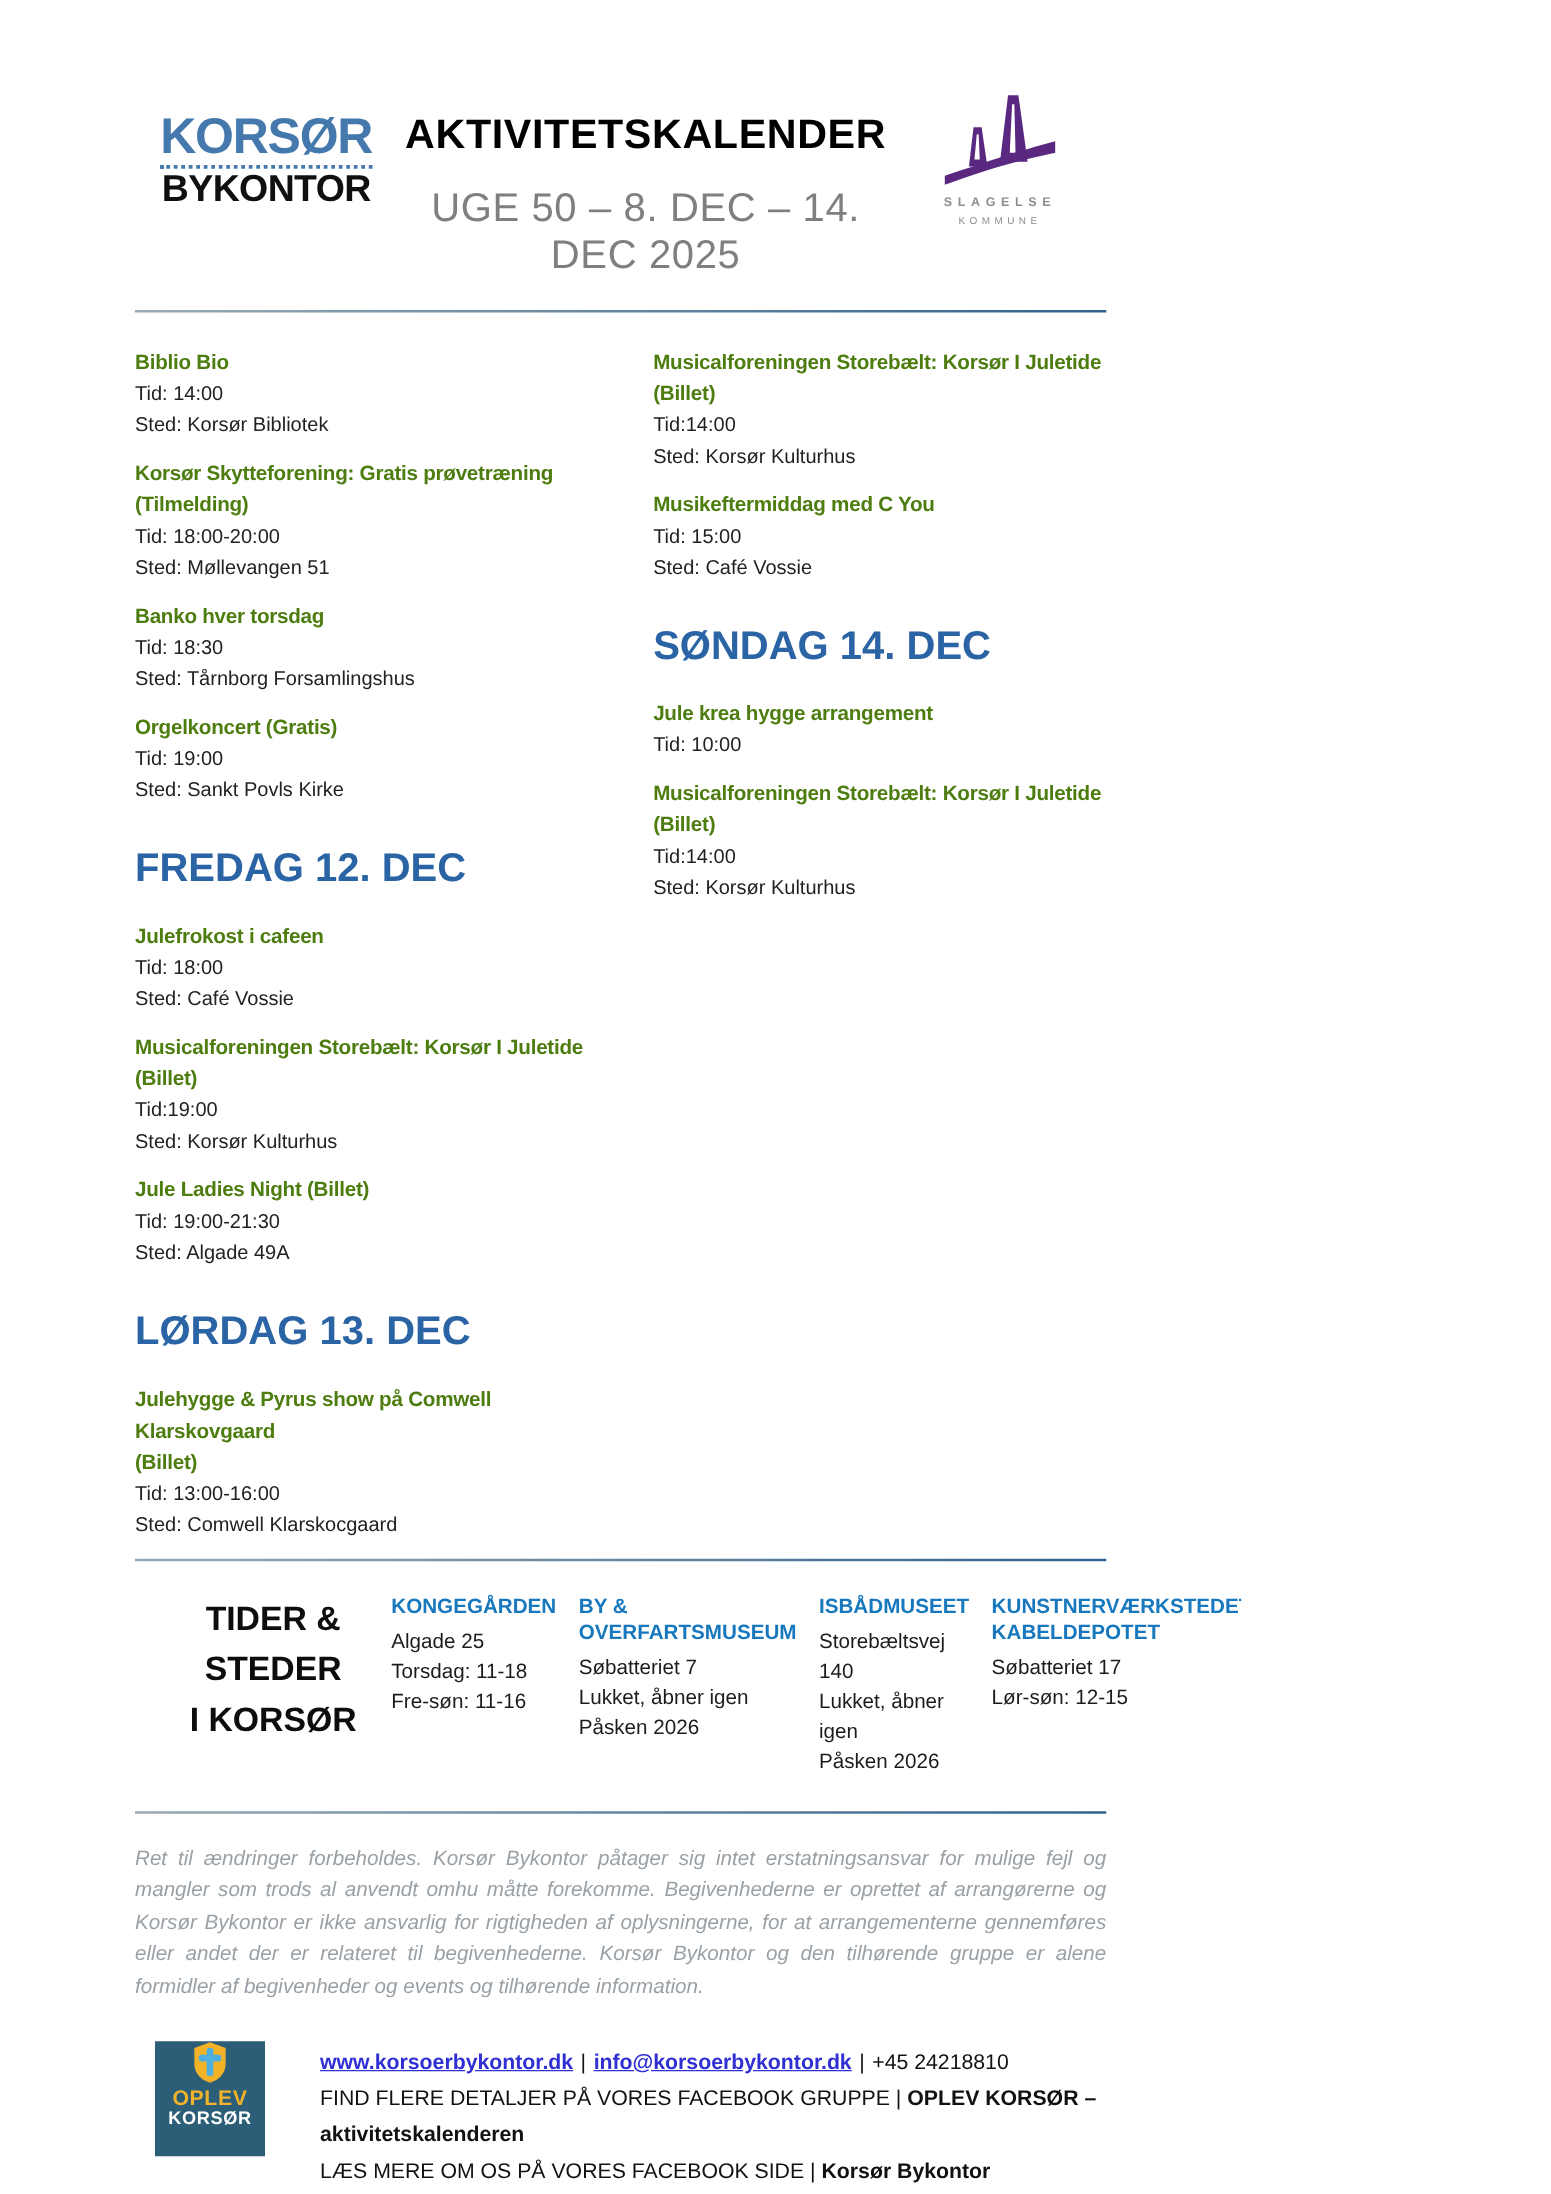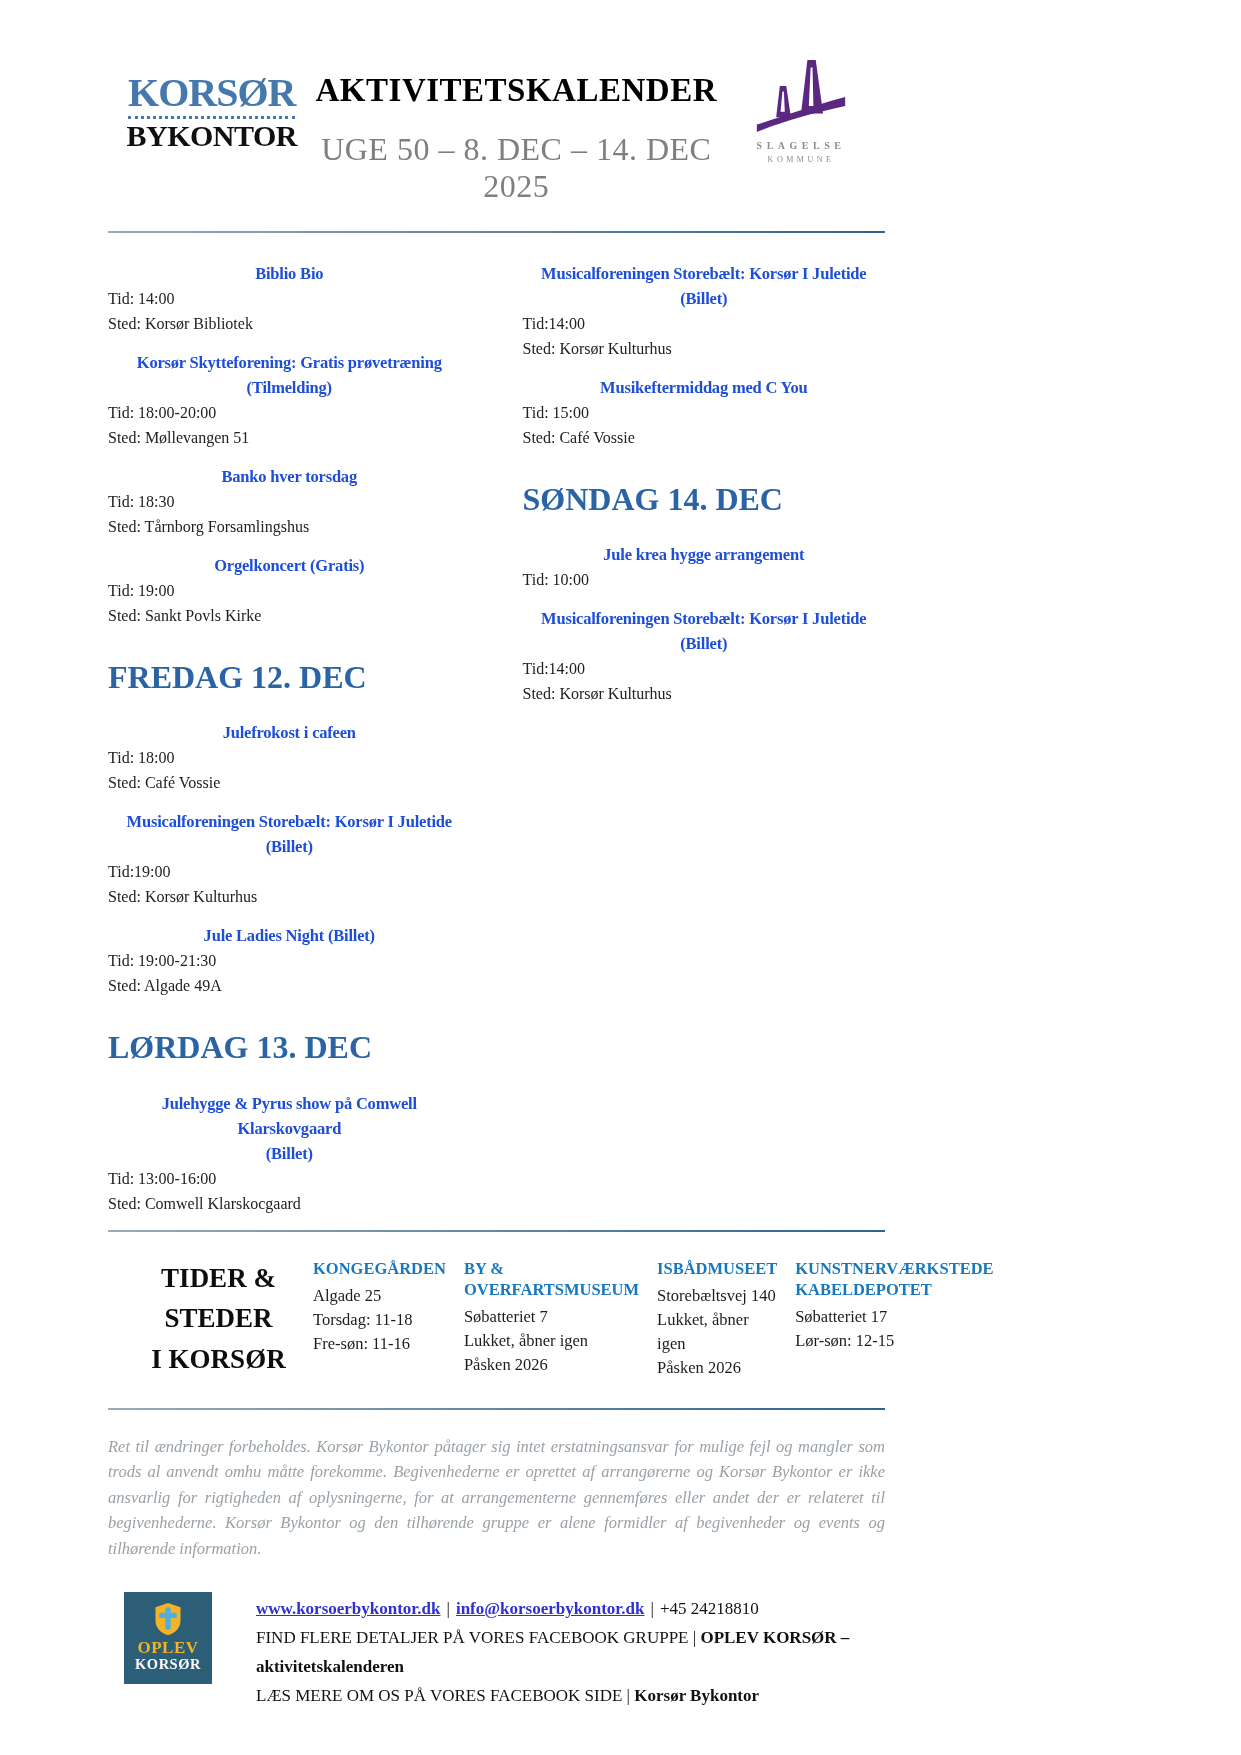--- a/index.html
+++ b/index.html
@@ -1,53 +1,53 @@
 <!DOCTYPE html>
 <html style="--day-heading: #2A64A4; --place-name: #1878BE; --link-blue: #2F2FD3; --logo-blue: #4579AD; --subtitle-gray: #7F7F7F; --disclaimer-gray: #99A1A7; --slagelse-purple: #5A2781; --slagelse-gray: #8D8D8D; --oplev-bg: #2C5E78; --oplev-yellow: #F2B329; --oplev-cross: #4FB0E0; --rule-left: #98ABB6; --rule-right: #32628C;"><head>
 <meta charset="utf-8">
 <style>
   html,body { margin:0; padding:0; background:#ffffff; }
   .page {
     position:relative; width:993px; height:1755px; box-sizing:border-box;
-    padding:56px 108px 0; overflow:hidden; background:#fff;
-    font-family:Liberation Serif, serif; color:#1c1c1c;
+    padding:72px 108px 0; overflow:hidden; background:#fff;
+    font-family:Liberation Sans, sans-serif; color:#1c1c1c;
   }
   
   header { display:flex; align-items:flex-start; }
   .brand { width:210px; padding-top:16px; text-align:center; }
   .brand-top { font-size:40px; font-weight:800; color:var(--logo-blue); letter-spacing:-1px; line-height:1.05;
                border-bottom:3px dotted var(--logo-blue); display:inline-block; padding-bottom:2px;}
   .brand-bottom { font-size:30px; font-weight:800; color:#101010; letter-spacing:-0.5px; line-height:1.15; }
   .title-block { flex:1; text-align:center; padding-top:16px; }
   h1 { margin:0; font-size:33px; font-weight:800; color:#000; letter-spacing:0.5px; }
   .subtitle { font-size:32px; color:var(--subtitle-gray); margin-top:22px; letter-spacing:0.5px; }
   .slagelse { width:170px; text-align:center; padding-top:2px; }
   .slagelse-name { font-size:10px; letter-spacing:4.5px; color:var(--slagelse-gray); font-weight:600; margin-top:2px; }
   .slagelse-sub { font-size:8px; letter-spacing:3.5px; color:var(--slagelse-gray); margin-top:4px; }
   
   .rule { height:2px; background:linear-gradient(90deg, var(--rule-left), var(--rule-right)); }
   .rule-header { margin-top:26px; }
   
   .columns { display:grid; grid-template-columns:1fr 1fr; column-gap:52px; padding-top:28px; }
   .event { margin-bottom:14px; }
-  .event-title { font-weight:700; font-size:16.5px; line-height:25px; color:#1d4ed8; white-space:pre-line; letter-spacing:-0.2px;text-align:center; }
+  .event-title { font-weight:700; font-size:16.5px; line-height:25px; color:#4d7c0f; white-space:pre-line; letter-spacing:-0.2px; }
   .event-line { font-size:16px; line-height:25px; color:#222; }
   .day-heading { color:var(--day-heading); font-size:32px; font-weight:800; margin:30px 0 24px; line-height:1.2; }
   
   .places { display:grid; grid-template-columns:205px 1fr; padding:26px 0 28px; }
   .places-title { font-size:27px; font-weight:800; line-height:1.5; white-space:pre-line; color:#0d0d0d; padding-left:16px;text-align:center; }
   .places-grid { display:grid; grid-template-columns:repeat(4,1fr); column-gap:18px; }
   .place-name { color:var(--place-name); font-weight:700; font-size:16.5px; line-height:21px; margin-bottom:5px; }
   .place-line { font-size:16.5px; line-height:24px; color:#1c1c1c; }
   
   .disclaimer { font-style:italic; color:var(--disclaimer-gray); font-size:16.5px; line-height:1.55; text-align:justify; margin:24px 0 0; }
   
   footer { display:flex; margin-top:30px; align-items:flex-start; gap:44px; }
   .oplev-logo { width:88px; height:92px; background:var(--oplev-bg); margin-left:16px; flex:0 0 auto;
-                display:flex; flex-direction:column; align-items:center; justify-content:center; }
+                display:flex; flex-direction:column; align-items:center; }
   .oplev-line1 { color:var(--oplev-yellow); font-weight:800; font-size:17px; letter-spacing:0.5px; line-height:1.15; margin-top:2px; }
   .oplev-line2 { color:#ffffff; font-weight:800; font-size:14.5px; letter-spacing:0.5px; line-height:1.1; }
   .footer-text { padding-top:2px; font-size:17px; line-height:29px; color:#111; }
   .footer-line a { color:var(--link-blue); text-decoration:underline; font-weight:700; cursor:pointer; }
   .footer-line .sep { margin:0 6px; }
   .footer-line strong { font-weight:800; }
 </style>
 </head>
 <body>
 

